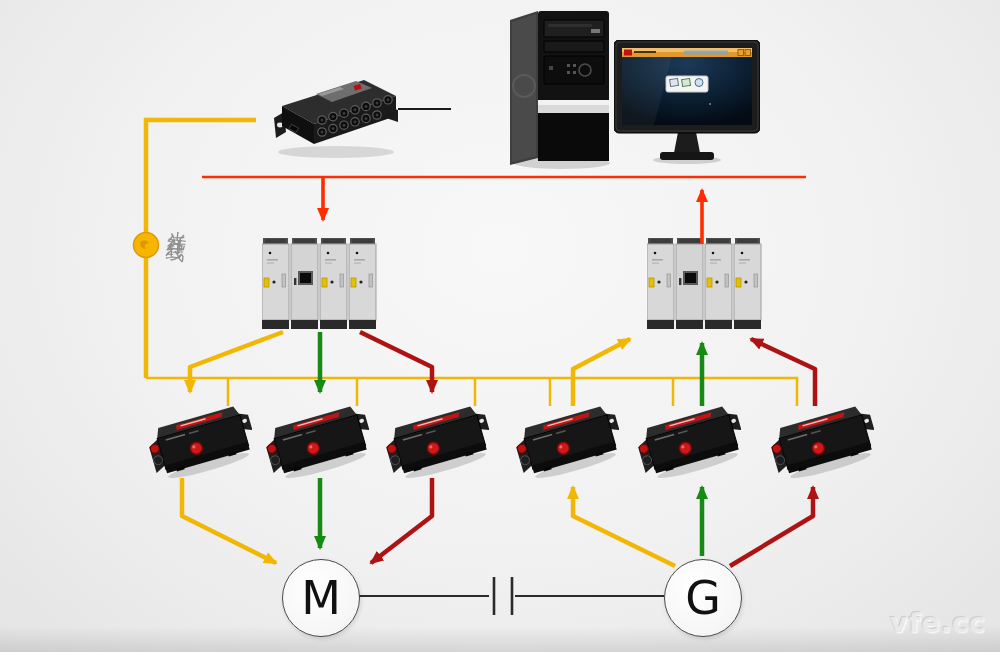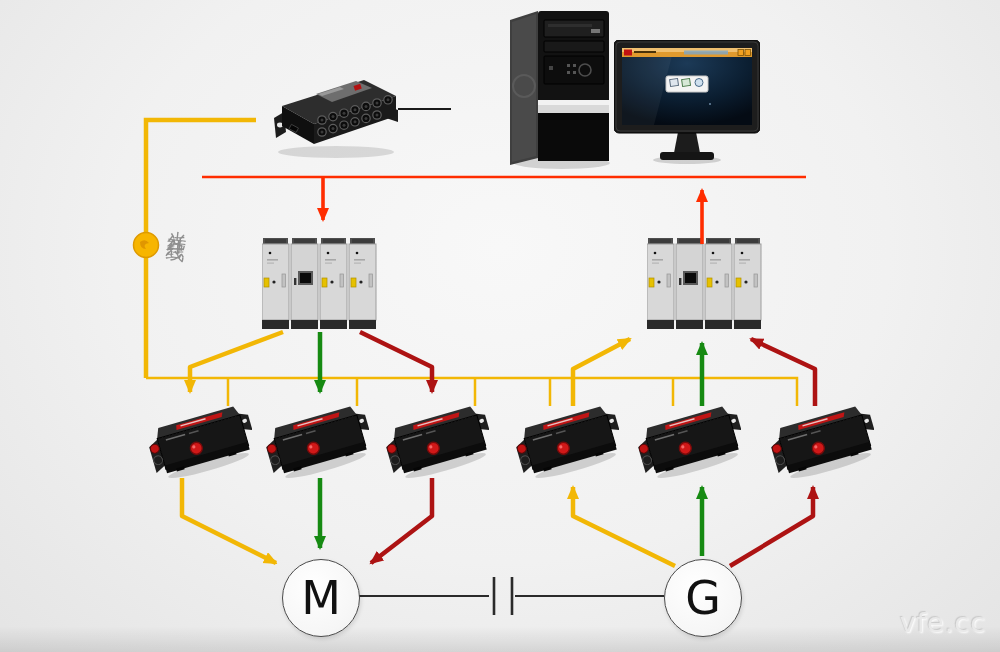--- a/index.html
+++ b/index.html
@@ -8,21 +8,21 @@
   #canvas:after{content:"";position:absolute;left:0;right:0;bottom:0;height:26px;
     background:linear-gradient(to bottom, rgba(0,0,0,0) 0%, rgba(0,0,0,0.10) 100%);pointer-events:none;}
   .layer{position:absolute;left:0;top:0;width:1000px;height:652px;pointer-events:none;}
   .dev{position:absolute;}
   .station{position:absolute;width:76px;height:76px;border-radius:50%;
     background:radial-gradient(circle at 40% 35%, #ffffff 0%, #f6f6f6 70%, #ececec 100%);
     border:1.6px solid #4a4a4a;display:flex;align-items:center;justify-content:center;
     font-size:46px;color:#111;box-shadow:1px 2px 4px rgba(0,0,0,0.12);z-index:4;}
   .fiber-label{position:absolute;left:167px;top:216px;writing-mode:vertical-rl;text-orientation:upright;
     font-size:19px;letter-spacing:4px;color:#8f8f8f;transform:rotate(7deg);z-index:3;}
-  .watermark{position:absolute;right:14px;bottom:14px;font-size:27px;font-weight:normal;letter-spacing:1px;
+  .watermark{position:absolute;right:14px;bottom:14px;font-size:27px;font-weight:bold;letter-spacing:1px;
     color:#e9e9e9;text-shadow:-1px -1px 1px #c9c9c9, 1px 1px 2px #ffffff;z-index:5;}
   .cab-group{width:116px;height:92px;z-index:2;}
   .conv{width:104px;height:80px;z-index:3;}
   svg{display:block;}
 </style>
 </head>
 <body>
 
 <div id="canvas">
 

